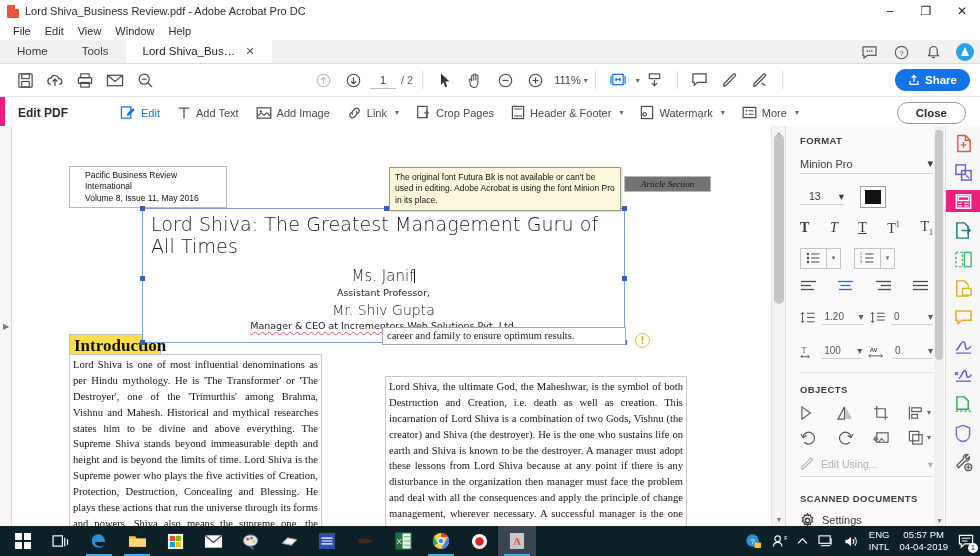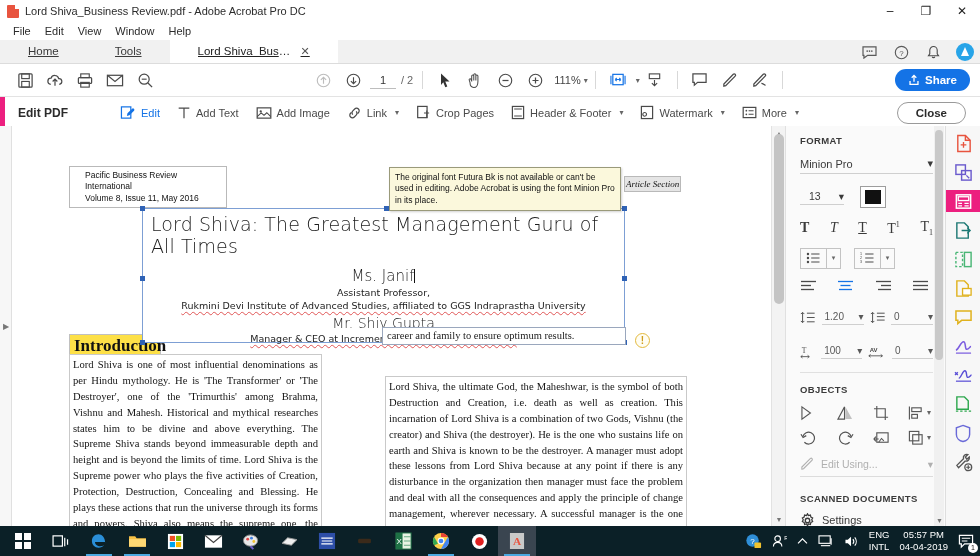--- a/index.html
+++ b/index.html
@@ -30,22 +30,22 @@
   .wc { width: 36px; height:22px; display:flex; align-items:center; justify-content:center;
         font-size: 12px; color:#222; cursor:default; }
 
   
   .menubar { height: 18px; display:flex; align-items:center; padding-left: 6px; background:#fff; }
   .menu-item { font-size: 11px; color:#2b2b2b; padding: 1px 7px; }
 
   
   .tabstrip { height: 24px; background:#f1f1f1; display:flex; align-items:flex-end; position:relative;
               border-bottom:1px solid #dcdcdc; }
-  .tab { height: 24px; display:flex; align-items:center; padding: 0 28px;
-         font-size: 11.5px; color:#3a3a3a;text-decoration:underline; }
+  .tab { height: 24px; display:flex; align-items:center; padding: 0 17px;
+         font-size: 11.5px; color:#3a3a3a; }
   .tab.active { background:#ffffff; color:#222; }
   .tab .tab-label { max-width: 94px; overflow:hidden; text-overflow: ellipsis; white-space:nowrap; }
   .tab .tab-close { margin-left: 9px; font-size: 11px; color:#555; }
   .topright-icons { position:absolute; right: 6px; bottom: 2px; display:flex; align-items:center; gap: 14px; }
   .tr-ico { width: 18px; height:18px; display:flex; align-items:center; justify-content:center; color:#5a5a5a; }
   .avatar { width: 18px; height:18px; border-radius:50%; background:#27a4e8; position:relative; }
   .avatar::after{ content:""; position:absolute; left:5px; top:4px; width:0;height:0;
      border-left:4px solid transparent;border-right:4px solid transparent;border-bottom:9px solid #fff; }
 
   
@@ -105,22 +105,22 @@
     position:absolute; left: 57px; top: 40px; width: 158px; padding: 3px 15px;
     border:1px solid #b9b9b9; font-size: 8.5px; line-height: 1.35; color:#111;
     font-family:"Liberation Sans", sans-serif; background:#fff;
   }
   .tooltip-box {
     position:absolute; left: 377px; top: 41px; width: 232px; padding: 4px 5px;
     background:#fbf8dc; border:1px solid #9a9a7a; font-size: 8.5px; line-height:1.33;
     color:#111; z-index: 30; box-shadow: 1px 1px 2px rgba(0,0,0,.18);
   }
   .article-tag {
-    position:absolute; left: 612px; top: 50px; padding: 2px 1px; border:1px solid #b9b9b9;
-    font-size: 9px; font-style: italic; color:#111; background:#e5e5e5;
+    position:absolute; left: 612px; top: 50px; padding: 2px 16px; border:1px solid #b9b9b9;
+    font-size: 9px; font-style: italic; color:#111; background:#737373;
     font-family:"Liberation Serif", serif;
   }
   .warn-badge {
     position:absolute; left: 623px; top: 207px; width: 15px; height:15px; border-radius:50%;
     border: 1.5px solid #e3b93d; color:#cf9c1b; font-size: 10px; font-weight:bold;
     display:flex; align-items:center; justify-content:center; background:#fffdf2; z-index: 25;
   }
   .title-block {
     position:absolute; left: 130px; top: 82px; width: 483px; height: 135px;
     border: 1px solid #7d9fd4; background:#fff; padding: 4px 8px 0 8px; z-index: 12;
@@ -505,21 +505,20 @@
         <div class="article-tag">Article Section</div>
 
         <div class="warn-badge">!</div>
 
         <div class="title-block">
           <div class="doc-title">Lord Shiva: The Greatest Management Guru of All Times</div>
           <div class="auth1">
             <span>Ms. Janif</span><span class="caret-bar"></span>
           </div>
           <div class="auth-sub">Assistant Professor,</div>
-          <div class="auth-sub u">Rukmini Devi Institute of Advanced Studies, affiliated to GGS Indraprastha University</div>
           <div class="auth2">Mr. Shiv Gupta</div>
           <div class="auth-sub u">Manager &amp; CEO at Incrementors Web Solutions Pvt. Ltd.</div>
 
           <div class="handle" style="left:-3px;  top:-3px;"></div>
           <div class="handle" style="left:50%;   top:-3px;"></div>
           <div class="handle" style="right:-3px; top:-3px;"></div>
           <div class="handle" style="left:-3px;  top:50%;"></div>
           <div class="handle" style="right:-3px; top:50%;"></div>
           <div class="handle" style="left:-3px;  bottom:-3px;"></div>
           <div class="handle" style="left:50%;   bottom:-3px;"></div>

